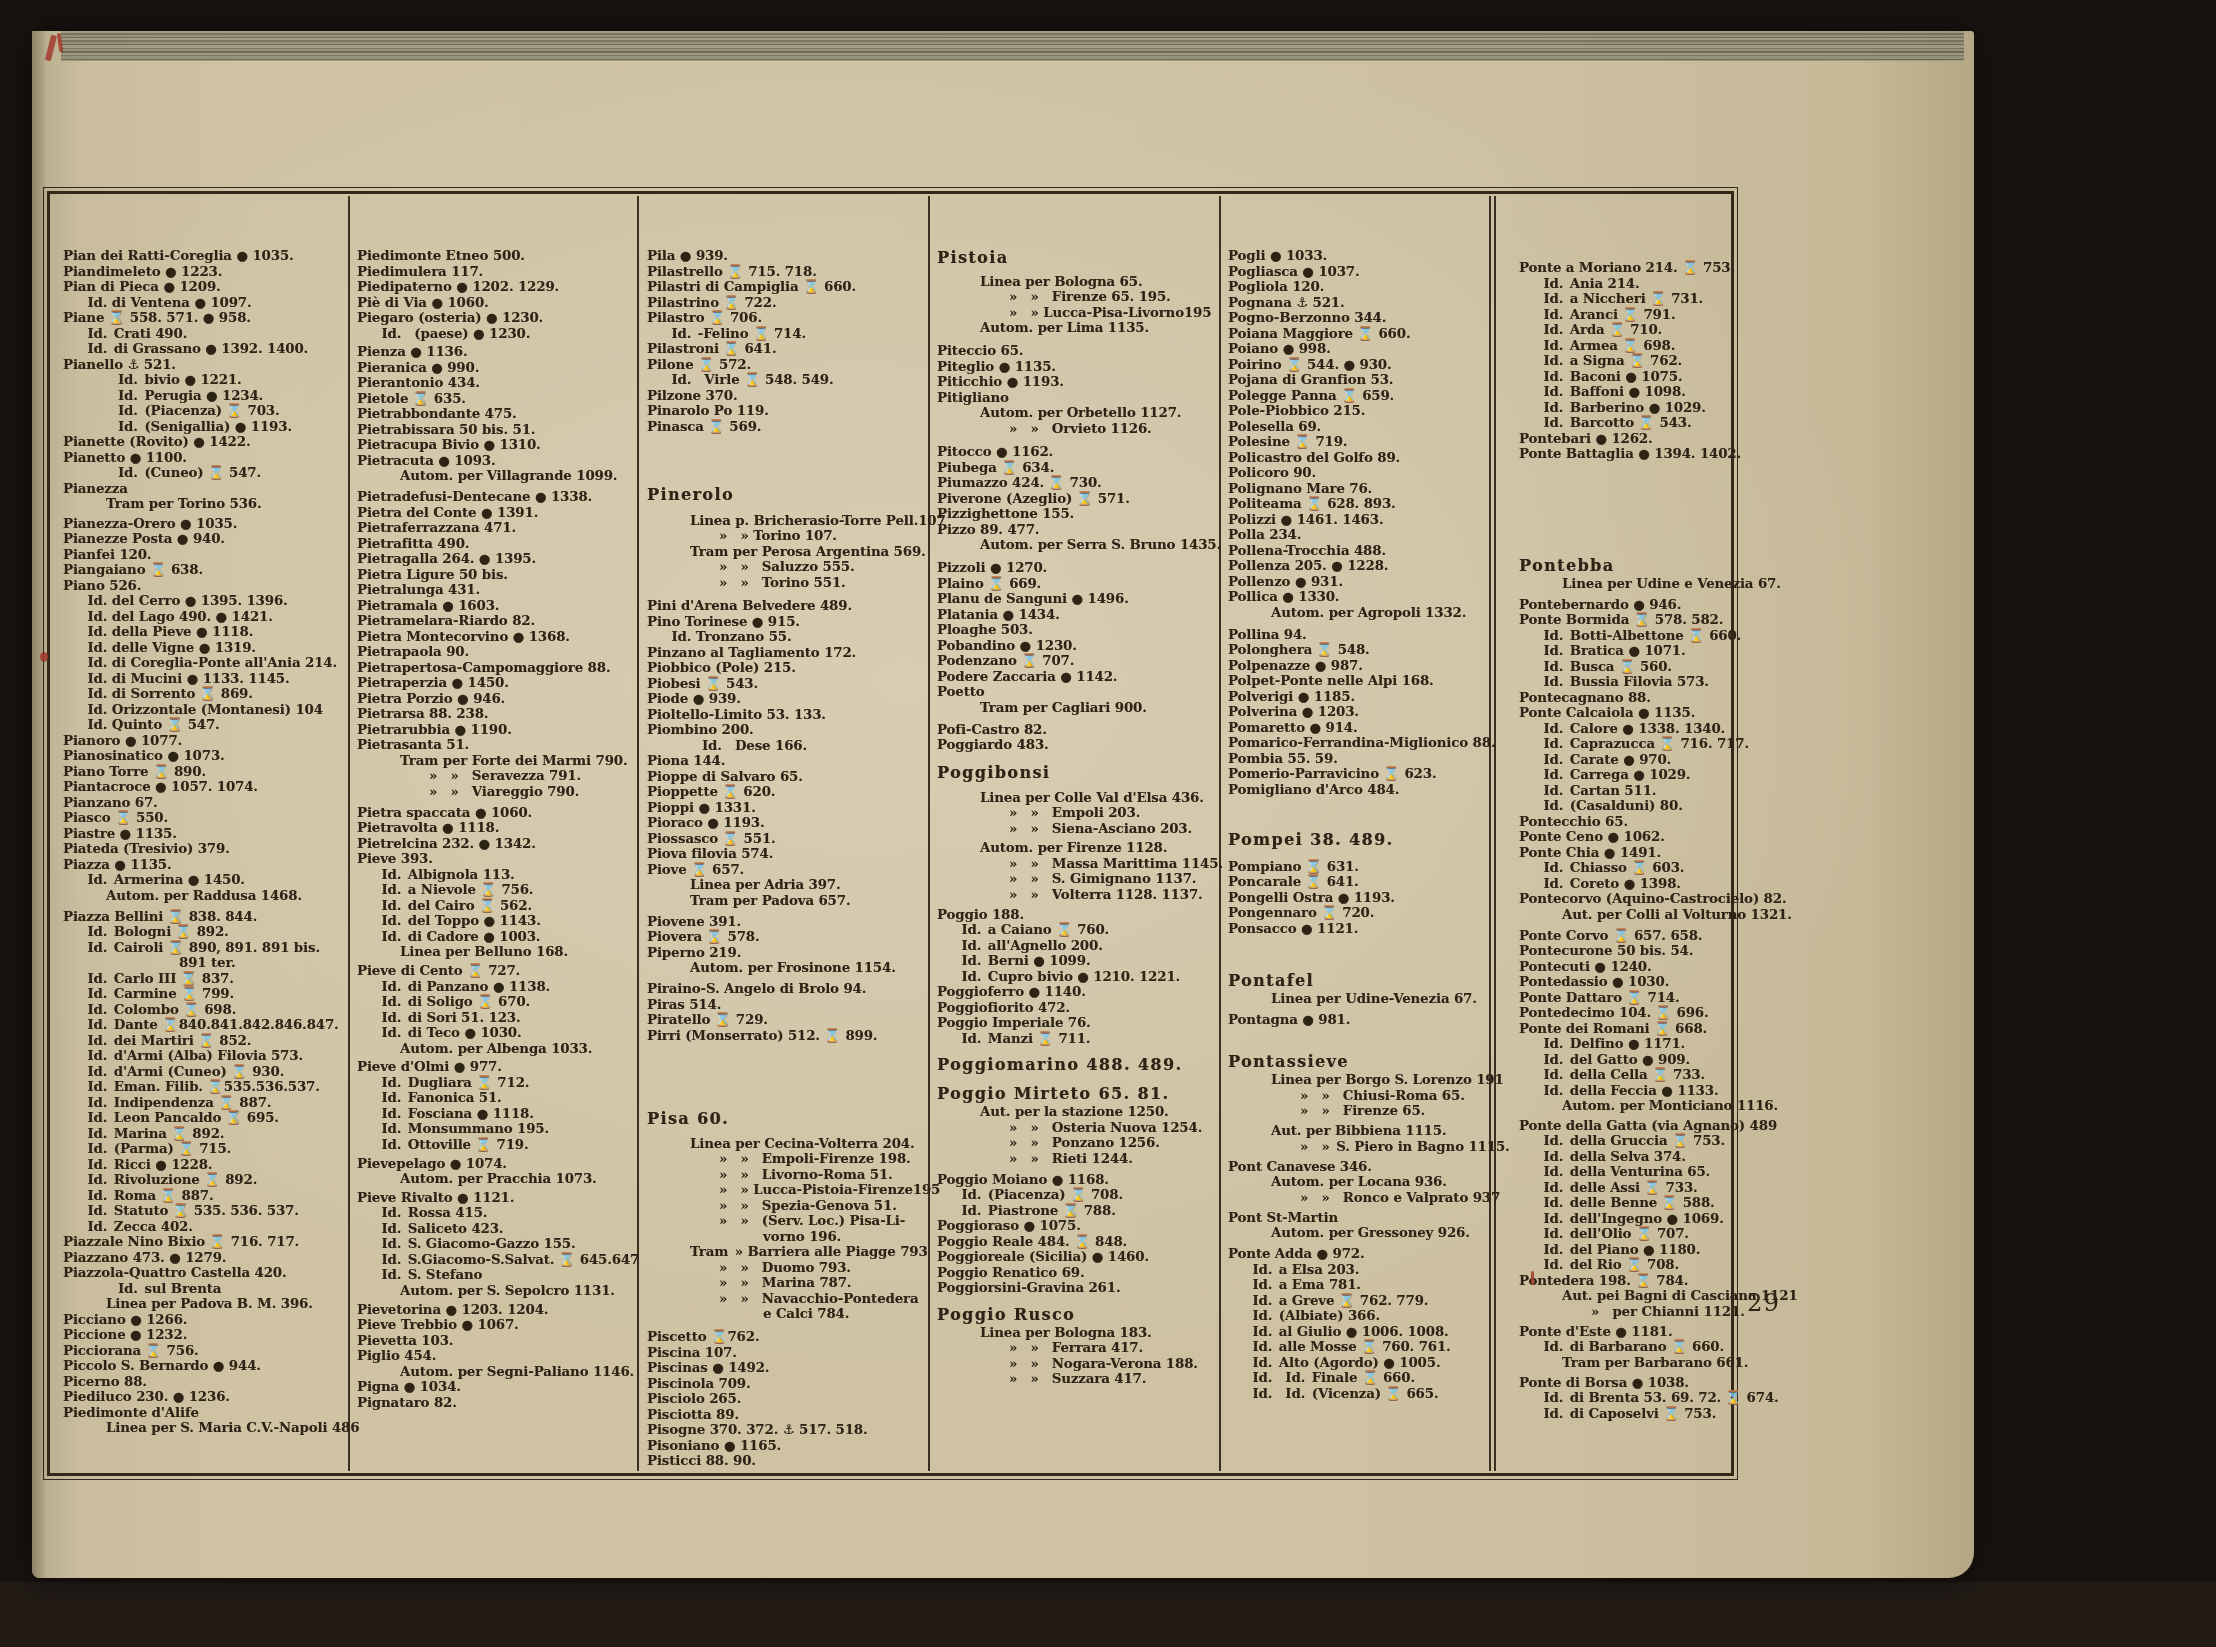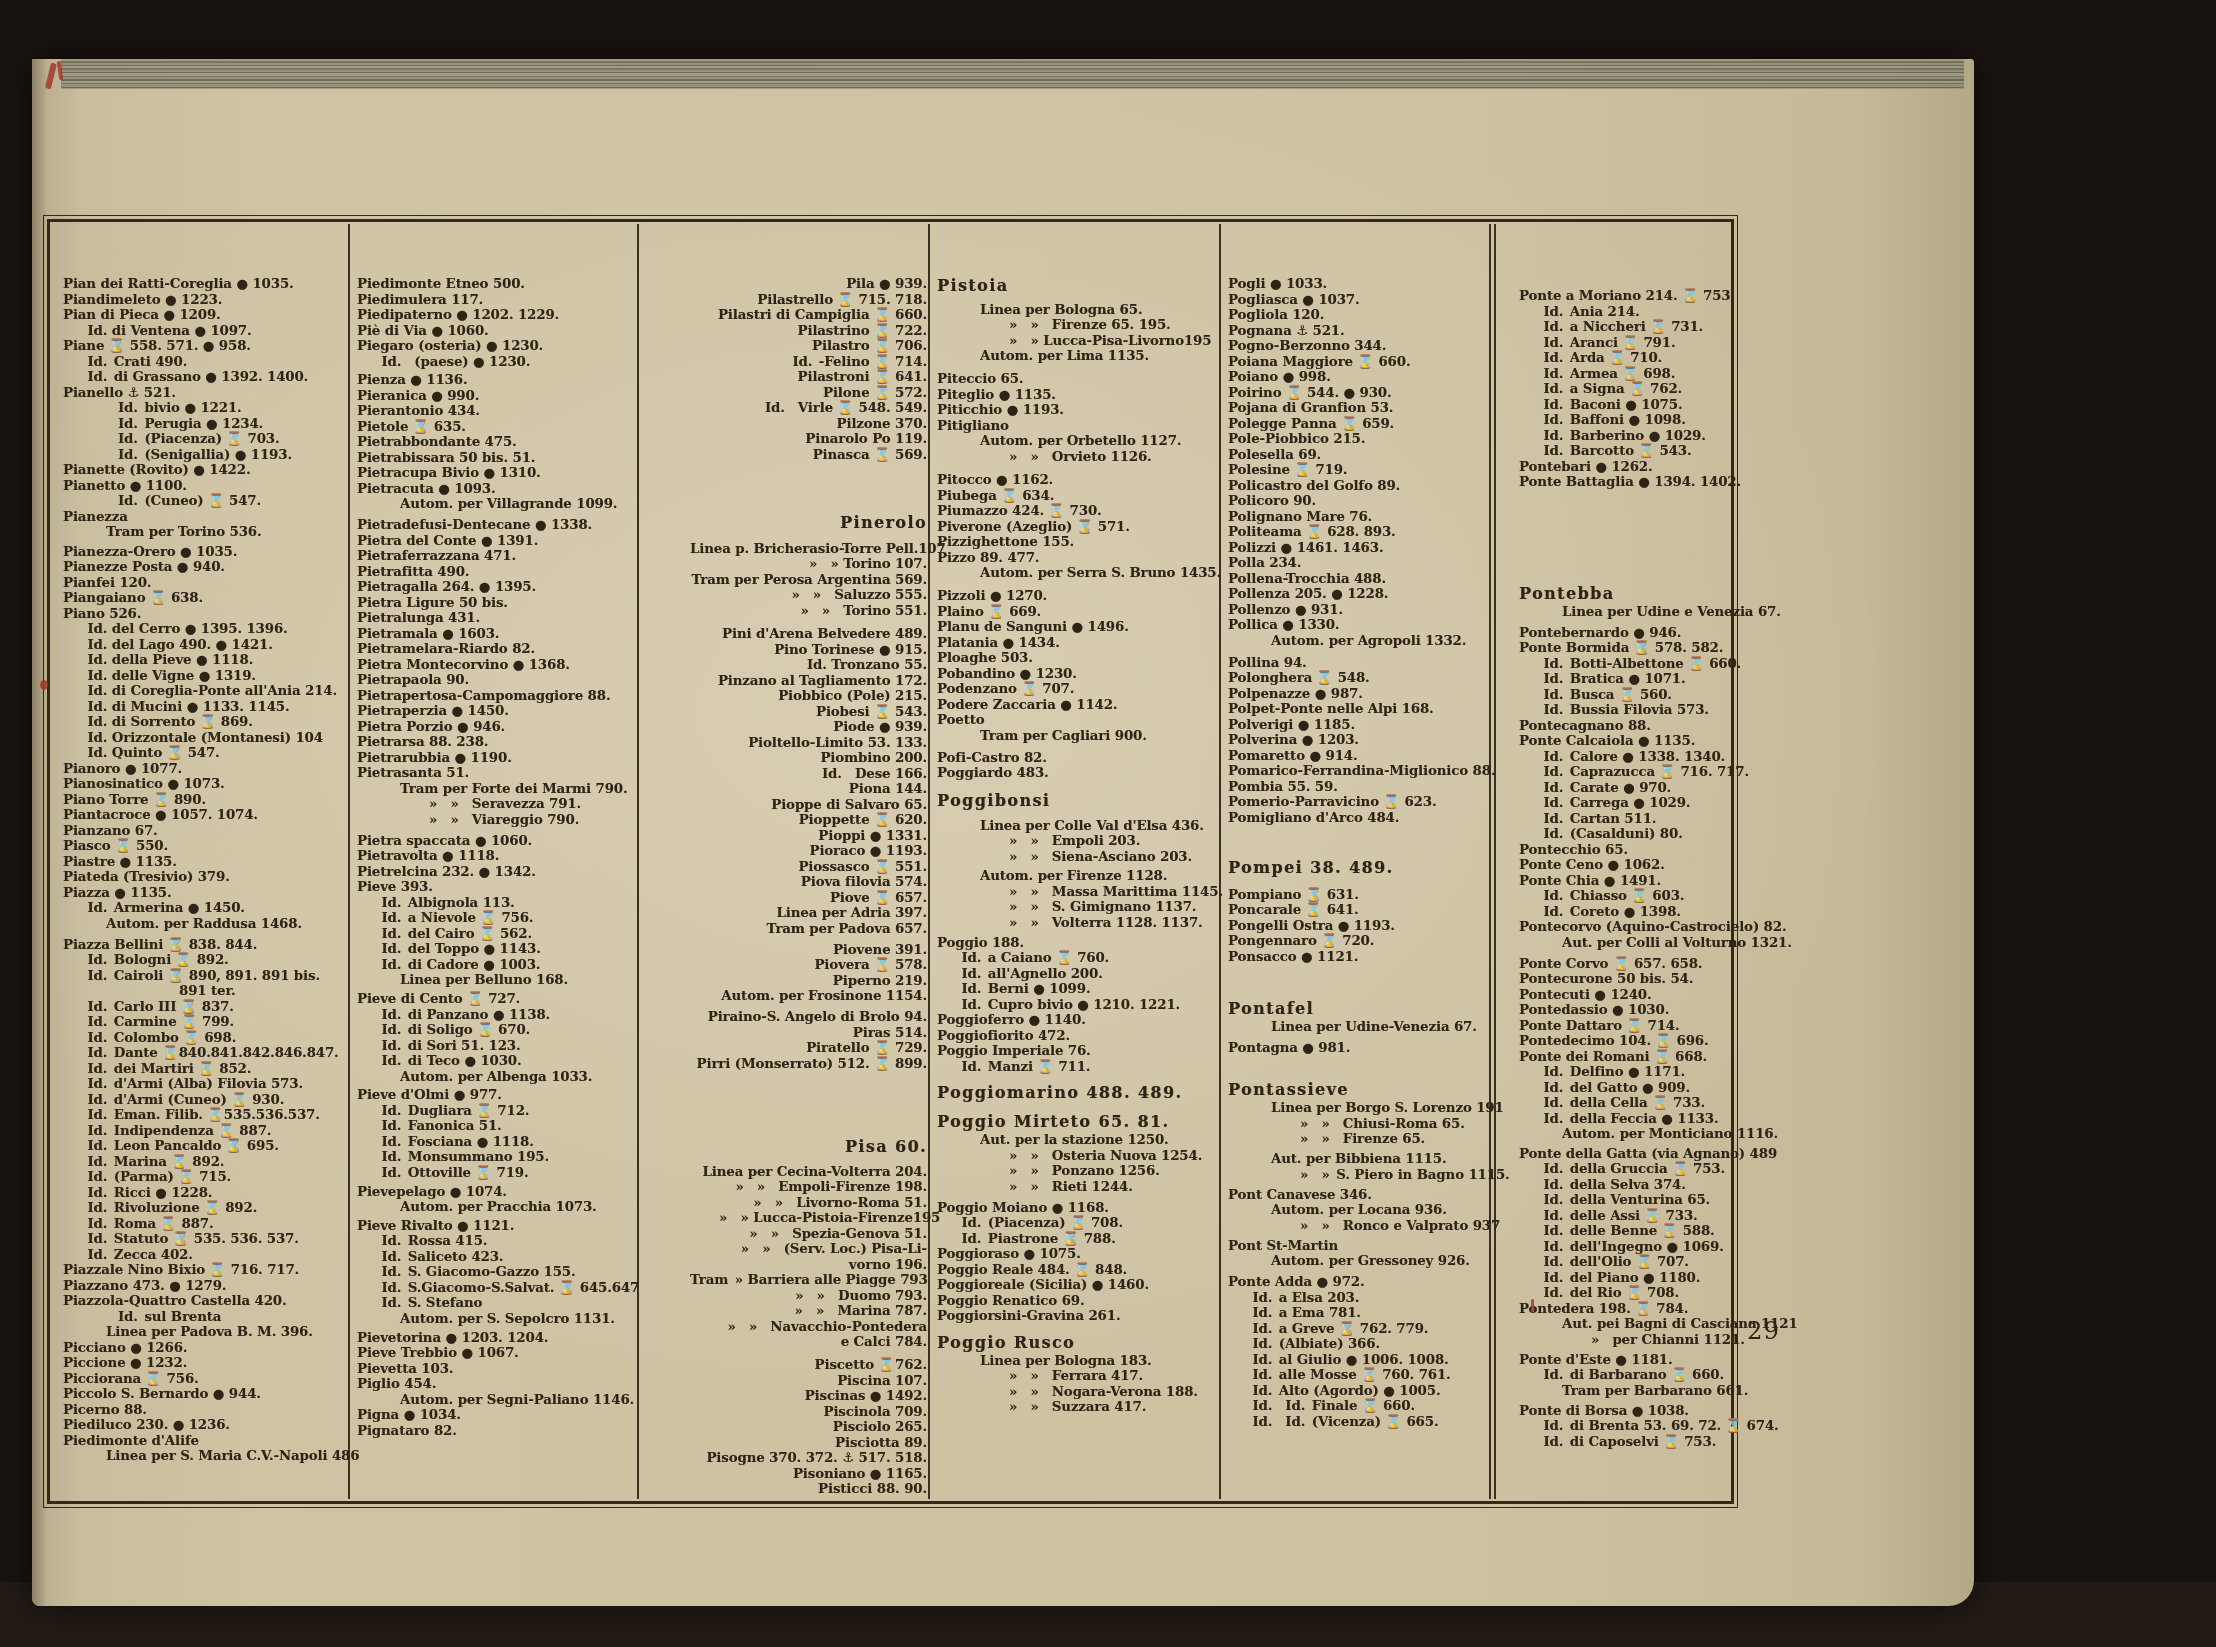--- a/index.html
+++ b/index.html
@@ -3,21 +3,21 @@
 <meta charset="utf-8">
 <style>
   html,body{margin:0;padding:0;}
   body{
     width:2216px;height:1648px;position:relative;overflow:hidden;
     background:#191310;
     font-family:"DejaVu Serif","DejaVu Sans",serif;
   }
   .bg-bottom{position:absolute;left:0;right:0;bottom:0;height:66px;background:#221b16;}
   .page{
-    position:absolute;left:32px;top:59px;width:1942px;height:1547px;
+    position:absolute;left:32px;top:31px;width:1942px;height:1547px;
     background:
       radial-gradient(ellipse 1441px 997px at 45% 42%, rgba(255,252,238,.20), rgba(0,0,0,0) 70%),
       linear-gradient(90deg, #b7ab8d 0px, #c9bd9e 50px, #cfc3a4 222px, #cdc1a2 1441px, #c6b998 1828px, #b4a785 1942px),
       #ccc0a1;
     border-radius:1.1px 3.3px 25.5px 7.8px;
     box-shadow:0 0 33px rgba(0,0,0,.55);
   }
   .edge-stack{
     position:absolute;left:29px;top:0;right:10px;height:30px;
     background:repeating-linear-gradient(180deg,#99957f 0 2.2px,#6b6854 2.2px 3.9px,#8d8a75 3.9px 6.1px,#5f5c4a 6.1px 7.2px);
@@ -244,21 +244,21 @@
         <div class="line l"><span class="it">Autom.</span><span> per S. Sepolcro 1131.</span></div>
         <div class="sp" style="height: 3.3px;"></div>
         <div class="line e"><span>Pievetorina ● 1203. 1204.</span></div>
         <div class="line e"><span>Pieve Trebbio ● 1067.</span></div>
         <div class="line e"><span>Pievetta 103.</span></div>
         <div class="line e"><span>Piglio 454.</span></div>
         <div class="line l"><span class="it">Autom.</span><span> per Segni-Paliano 1146.</span></div>
         <div class="line e"><span>Pigna ● 1034.</span></div>
         <div class="line e"><span>Pignataro 82.</span></div>
       </div>
-      <div class="col" style="left: 615px; width: 280px; text-align: right;">
+      <div class="col" style="left: 615px; width: 280px;">
         <div class="line e"><span>Pila ● 939.</span></div>
         <div class="line e"><span>Pilastrello ⌛ 715. 718.</span></div>
         <div class="line e"><span>Pilastri di Campiglia ⌛ 660.</span></div>
         <div class="line e"><span>Pilastrino ⌛ 722.</span></div>
         <div class="line e"><span>Pilastro ⌛ 706.</span></div>
         <div class="line d"><span>Id. -Felino ⌛ 714.</span></div>
         <div class="line e"><span>Pilastroni ⌛ 641.</span></div>
         <div class="line e"><span>Pilone ⌛ 572.</span></div>
         <div class="line d"><span>Id.  Virle ⌛ 548. 549.</span></div>
         <div class="line e"><span>Pilzone 370.</span></div>

